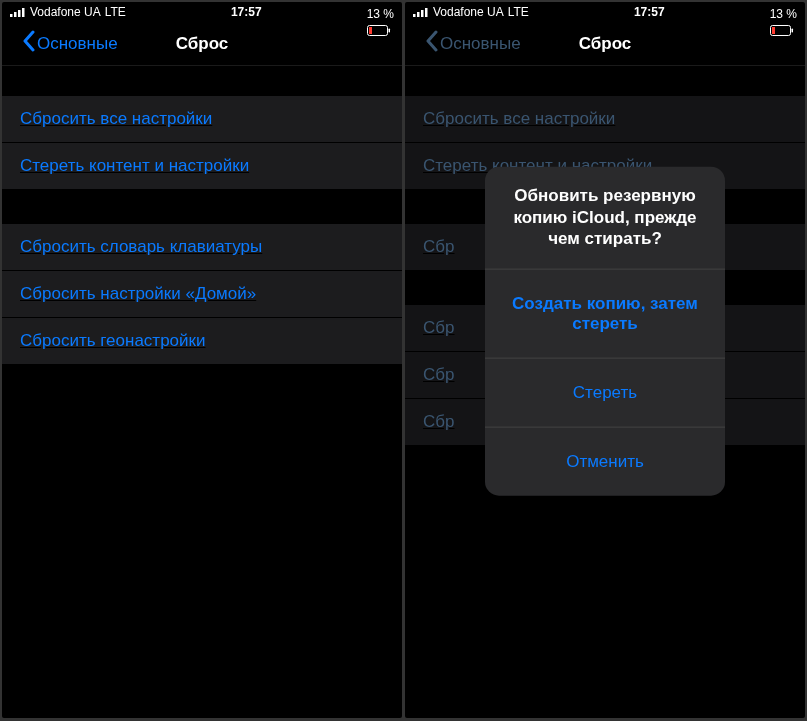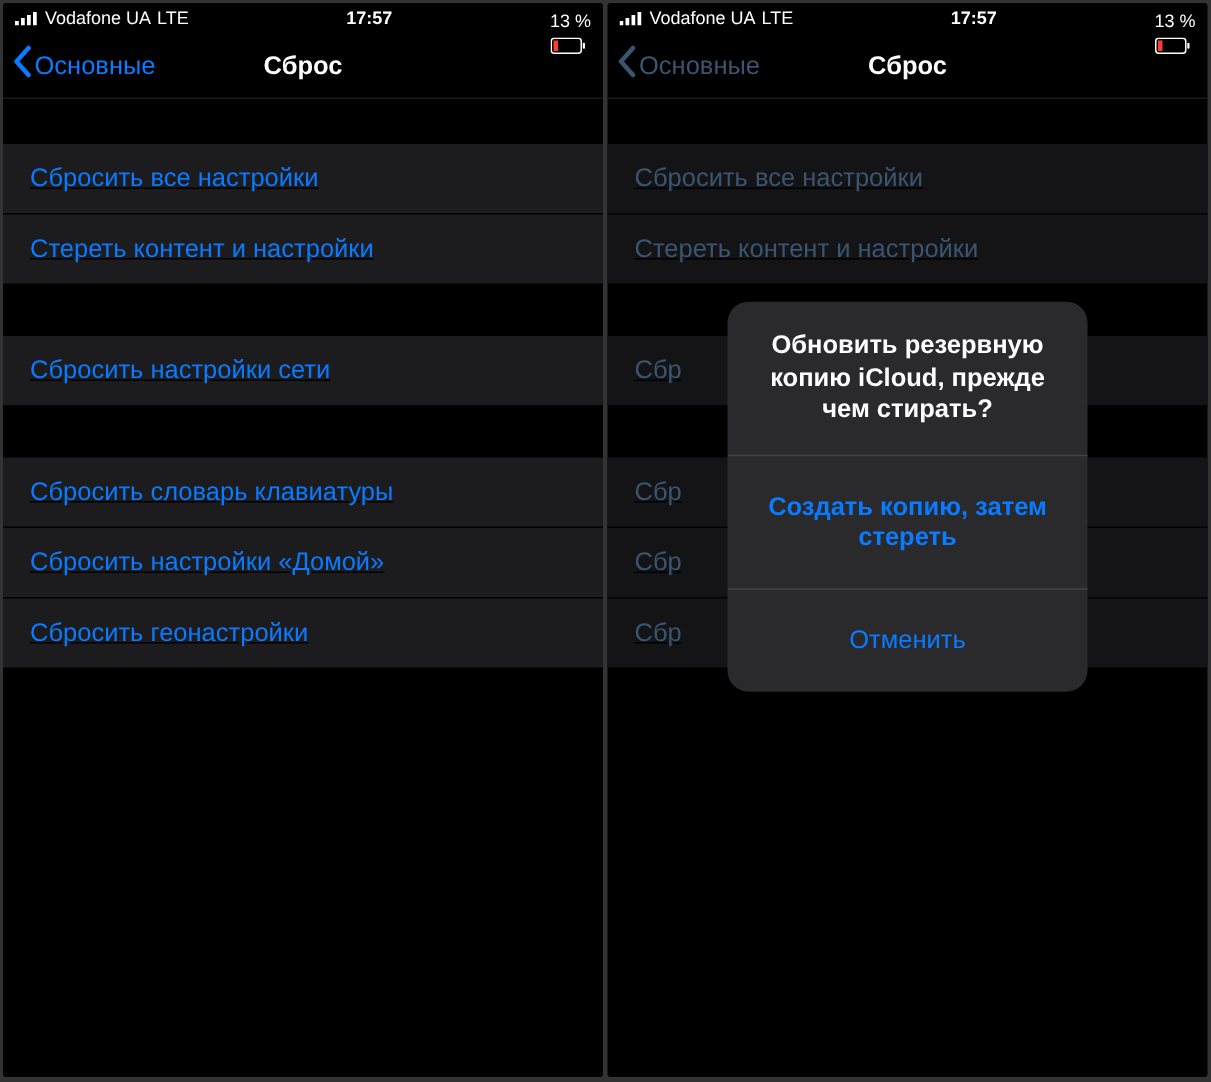--- a/index.html
+++ b/index.html
@@ -54,21 +54,21 @@
       display: flex;
       align-items: center;
       position: relative;
       border-bottom: 1px solid #1a1a1a;
     }
     .back-button {
       display: flex;
       align-items: center;
       color: #0a7aff;
       font-size: 17px;
-      padding-left: 6px;
+      padding-left: 20px;
       cursor: pointer;
     }
     .back-button.dimmed {
       color: #3a5570;
     }
     .back-chevron {
       margin-right: 2px;
     }
     .nav-title {
       position: absolute;
@@ -191,23 +191,20 @@
     </div>
     <div class="nav-title">Сброс</div>
   </div>
 
   <div class="content">
     <div class="group">
       <div class="row">Сбросить все настройки</div>
       <div class="row">Стереть контент и настройки</div>
     </div>
     <div class="group">
-      <div class="row">Сбросить настройки сети</div>
-    </div>
-    <div class="group">
       <div class="row">Сбросить словарь клавиатуры</div>
       <div class="row">Сбросить настройки «Домой»</div>
       <div class="row">Сбросить геонастройки</div>
     </div>
   </div>
 </div>
 
 <div class="phone">
   <div class="status-bar">
     <div class="status-left">
@@ -265,15 +262,16 @@
       <div class="row dimmed">Сбр</div>
       <div class="row dimmed">Сбр</div>
     </div>
   </div>
 
   <div class="alert">
     <div class="alert-body">
       <div class="alert-title">Обновить резервную копию iCloud, прежде чем стирать?</div>
     </div>
     <div class="alert-button bold">Создать копию, затем стереть</div>
+    <div class="alert-button">Стереть</div>
     <div class="alert-button">Отменить</div>
   </div>
 </div>
 
 </body></html>

